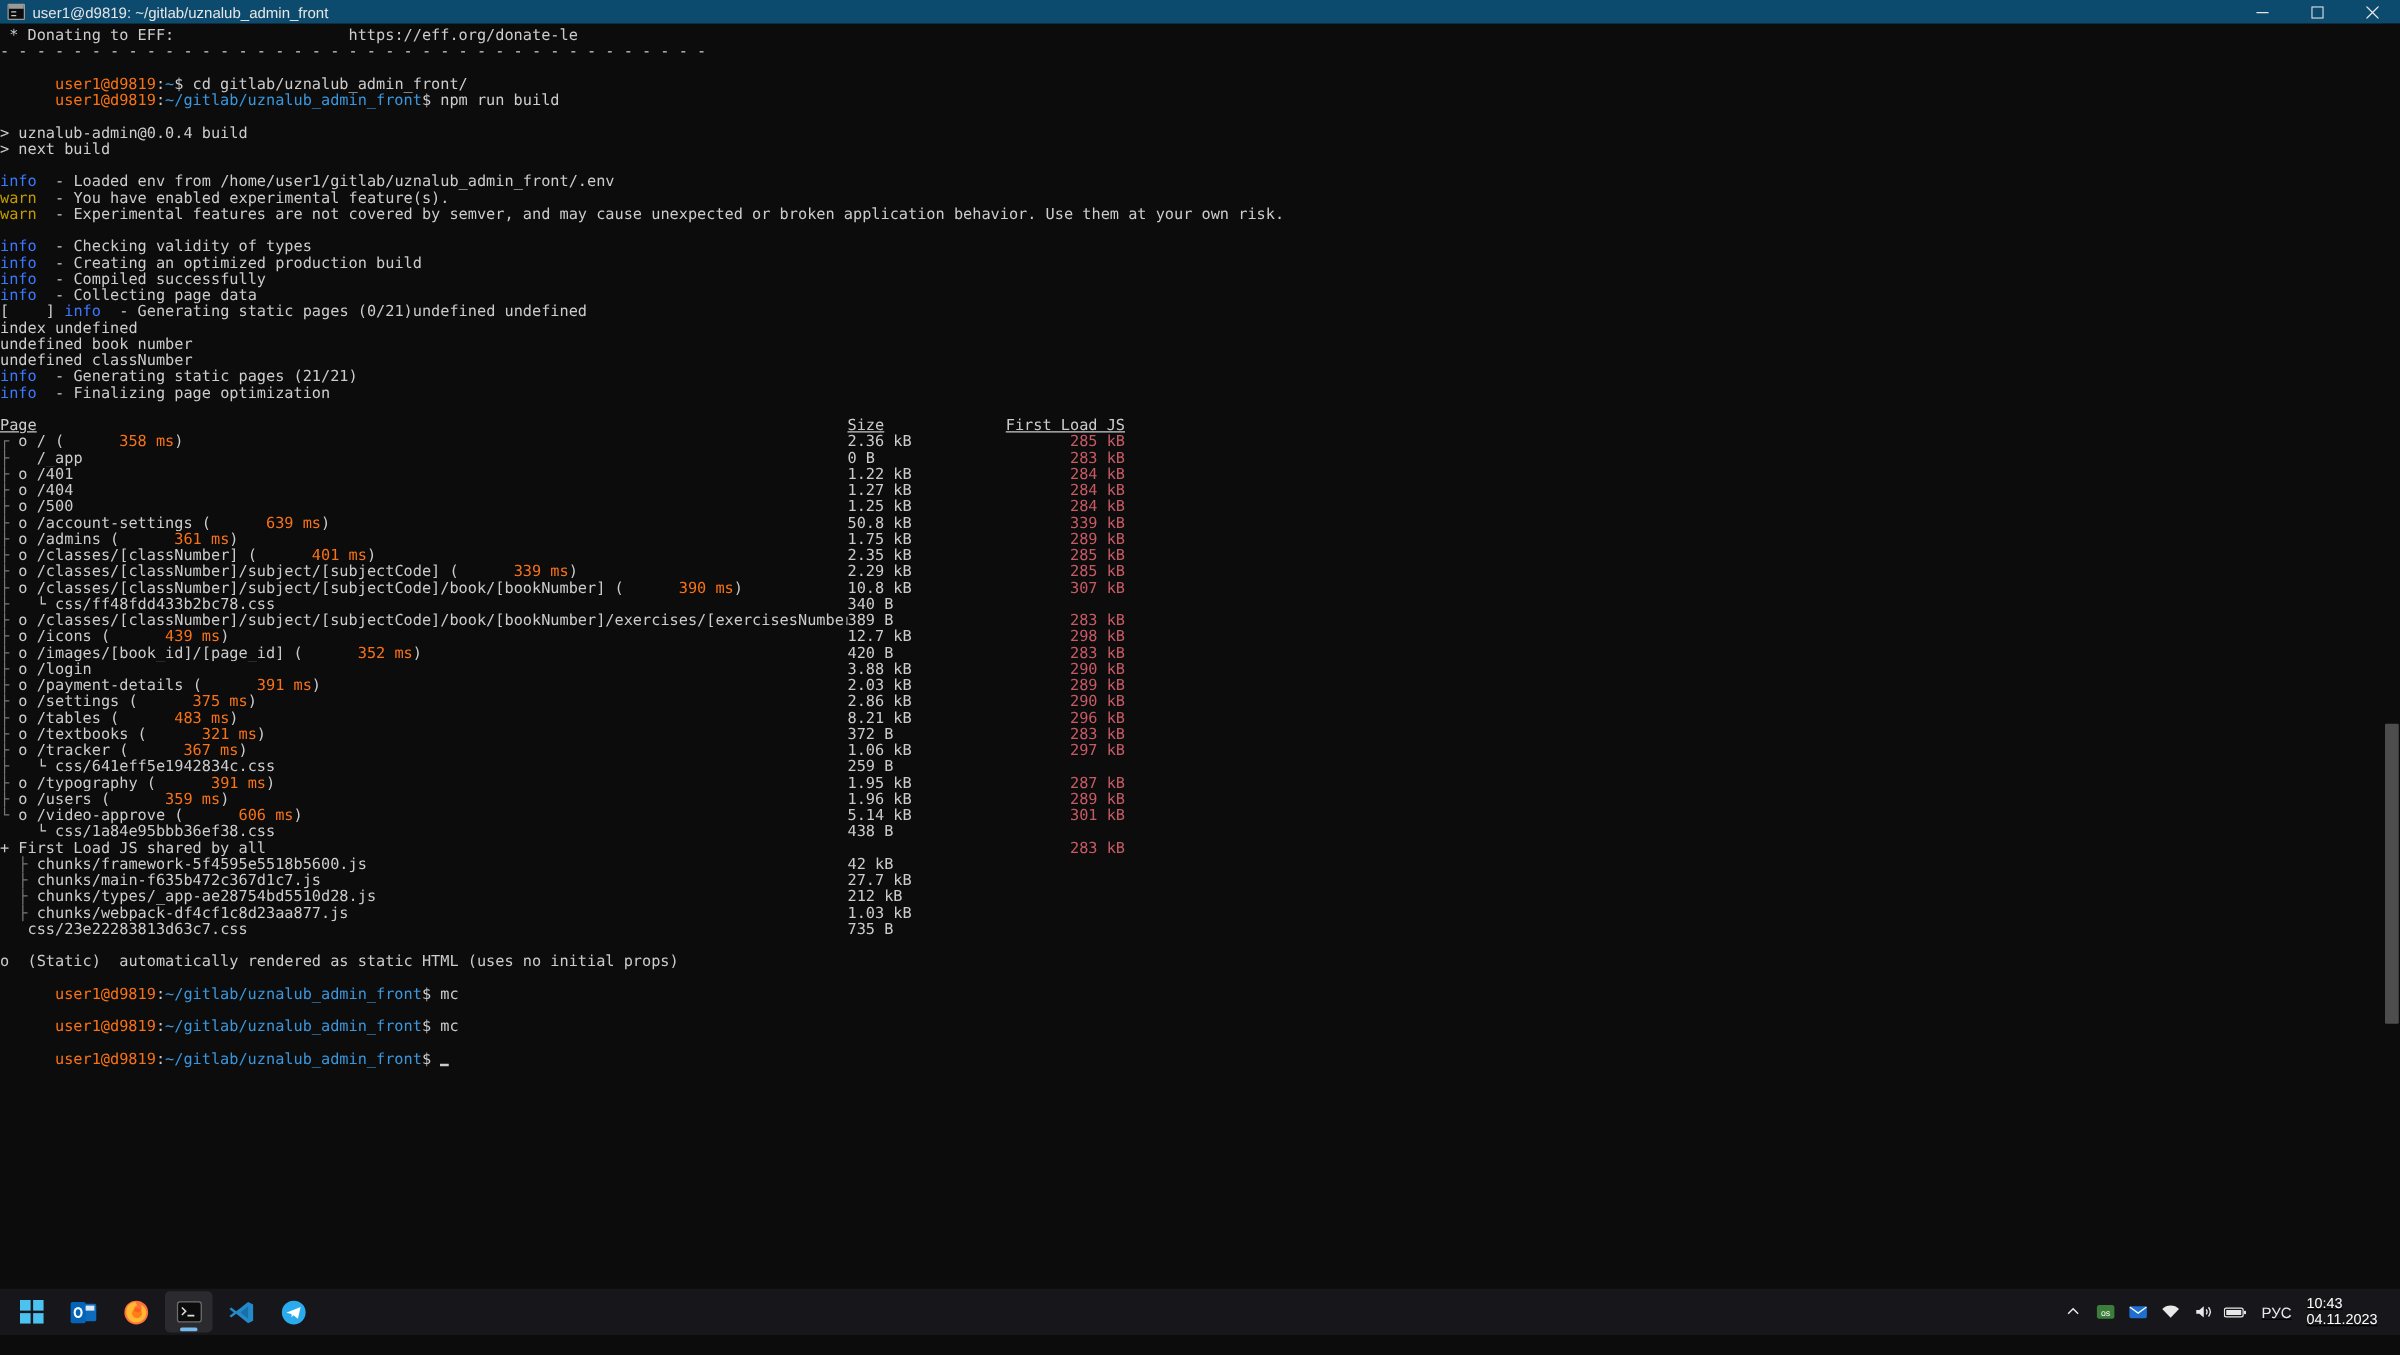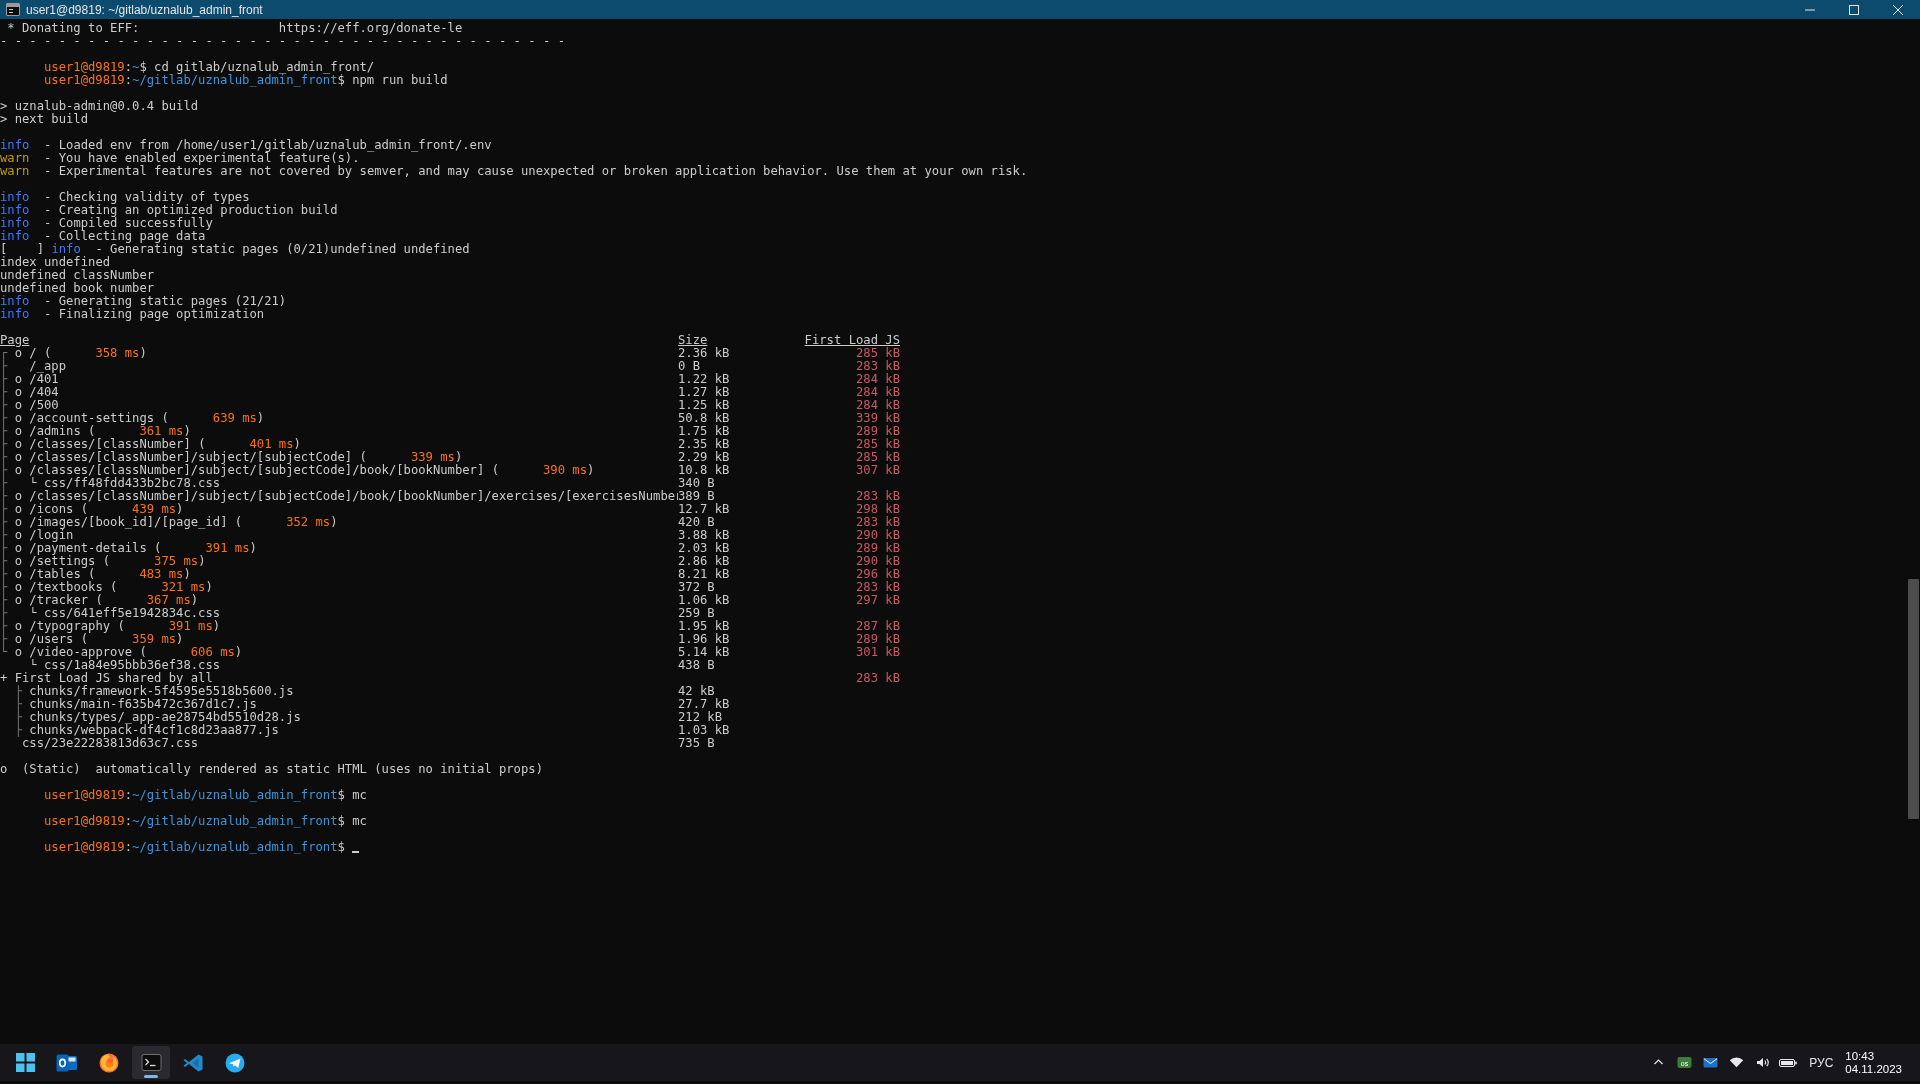--- a/index.html
+++ b/index.html
@@ -118,25 +118,26 @@
     top: 560px;
     width: 11px;
     height: 240px;
     background: #4d4d4d;
     border-radius: 1px;
   }
 
   
   .taskbar {
     position: absolute;
-    left: 0; bottom: 3px;
+    left: 0; bottom: 16px;
     width: 1920px; height: 37px;
     background: rgba(24,24,28,0.96);
     display: flex;
     align-items: center;
+    text-decoration: underline;
   }
   .tb-left { display: flex; align-items: center; margin-left: 6px; gap: 4px; }
   .tb-app {
     width: 38px; height: 33px;
     display: flex; align-items: center; justify-content: center;
     position: relative;
     border-radius: 4px;
   }
   .tb-app.active { background: rgba(255,255,255,0.09); }
   .tb-app.active::after {
@@ -211,22 +212,22 @@
       <div class="line"><span class="c-blue">info</span><span class="c-white">  - Loaded env from /home/user1/gitlab/uznalub_admin_front/.env</span></div>
       <div class="line"><span class="c-yellow">warn</span><span class="c-white">  - You have enabled experimental feature(s).</span></div>
       <div class="line"><span class="c-yellow">warn</span><span class="c-white">  - Experimental features are not covered by semver, and may cause unexpected or broken application behavior. Use them at your own risk.</span></div>
       <div class="blank"></div>
       <div class="line"><span class="c-blue">info</span><span class="c-white">  - Checking validity of types</span></div>
       <div class="line"><span class="c-blue">info</span><span class="c-white">  - Creating an optimized production build</span></div>
       <div class="line"><span class="c-blue">info</span><span class="c-white">  - Compiled successfully</span></div>
       <div class="line"><span class="c-blue">info</span><span class="c-white">  - Collecting page data</span></div>
       <div class="line"><span class="c-white">[    ] </span><span class="c-blue">info</span><span class="c-white">  - Generating static pages (0/21)undefined undefined</span></div>
       <div class="line"><span class="c-white">index undefined</span></div>
+      <div class="line"><span class="c-white">undefined book number</span></div>
       <div class="line"><span class="c-white">undefined classNumber</span></div>
-      <div class="line"><span class="c-white">undefined book number</span></div>
       <div class="line"><span class="c-blue">info</span><span class="c-white">  - Generating static pages (21/21)</span></div>
       <div class="line"><span class="c-blue">info</span><span class="c-white">  - Finalizing page optimization </span></div>
       <div class="blank"></div>
       <div class="row"><div class="col-page"><span class="c-white u">Page</span></div><div class="col-size"><span class="c-white u">Size</span></div><div class="col-flj"><span class="c-white u">First Load JS</span></div></div>
       <div class="row"><div class="col-page"><span class="c-dim">┌ </span><span class="c-white">o /</span><span class="c-white"> (</span><span class="c-brightgreen">358 ms</span><span class="c-white">)</span></div><div class="col-size"><span class="c-white">2.36 kB</span></div><div class="col-flj"><span class="c-red">285 kB</span></div></div>
       <div class="row"><div class="col-page"><span class="c-dim">├ </span><span class="c-white">  /_app</span></div><div class="col-size"><span class="c-white">0 B</span></div><div class="col-flj"><span class="c-red">283 kB</span></div></div>
       <div class="row"><div class="col-page"><span class="c-dim">├ </span><span class="c-white">o /401</span></div><div class="col-size"><span class="c-white">1.22 kB</span></div><div class="col-flj"><span class="c-red">284 kB</span></div></div>
       <div class="row"><div class="col-page"><span class="c-dim">├ </span><span class="c-white">o /404</span></div><div class="col-size"><span class="c-white">1.27 kB</span></div><div class="col-flj"><span class="c-red">284 kB</span></div></div>
       <div class="row"><div class="col-page"><span class="c-dim">├ </span><span class="c-white">o /500</span></div><div class="col-size"><span class="c-white">1.25 kB</span></div><div class="col-flj"><span class="c-red">284 kB</span></div></div>
       <div class="row"><div class="col-page"><span class="c-dim">├ </span><span class="c-white">o /account-settings</span><span class="c-white"> (</span><span class="c-brightgreen">639 ms</span><span class="c-white">)</span></div><div class="col-size"><span class="c-white">50.8 kB</span></div><div class="col-flj"><span class="c-red">339 kB</span></div></div>

